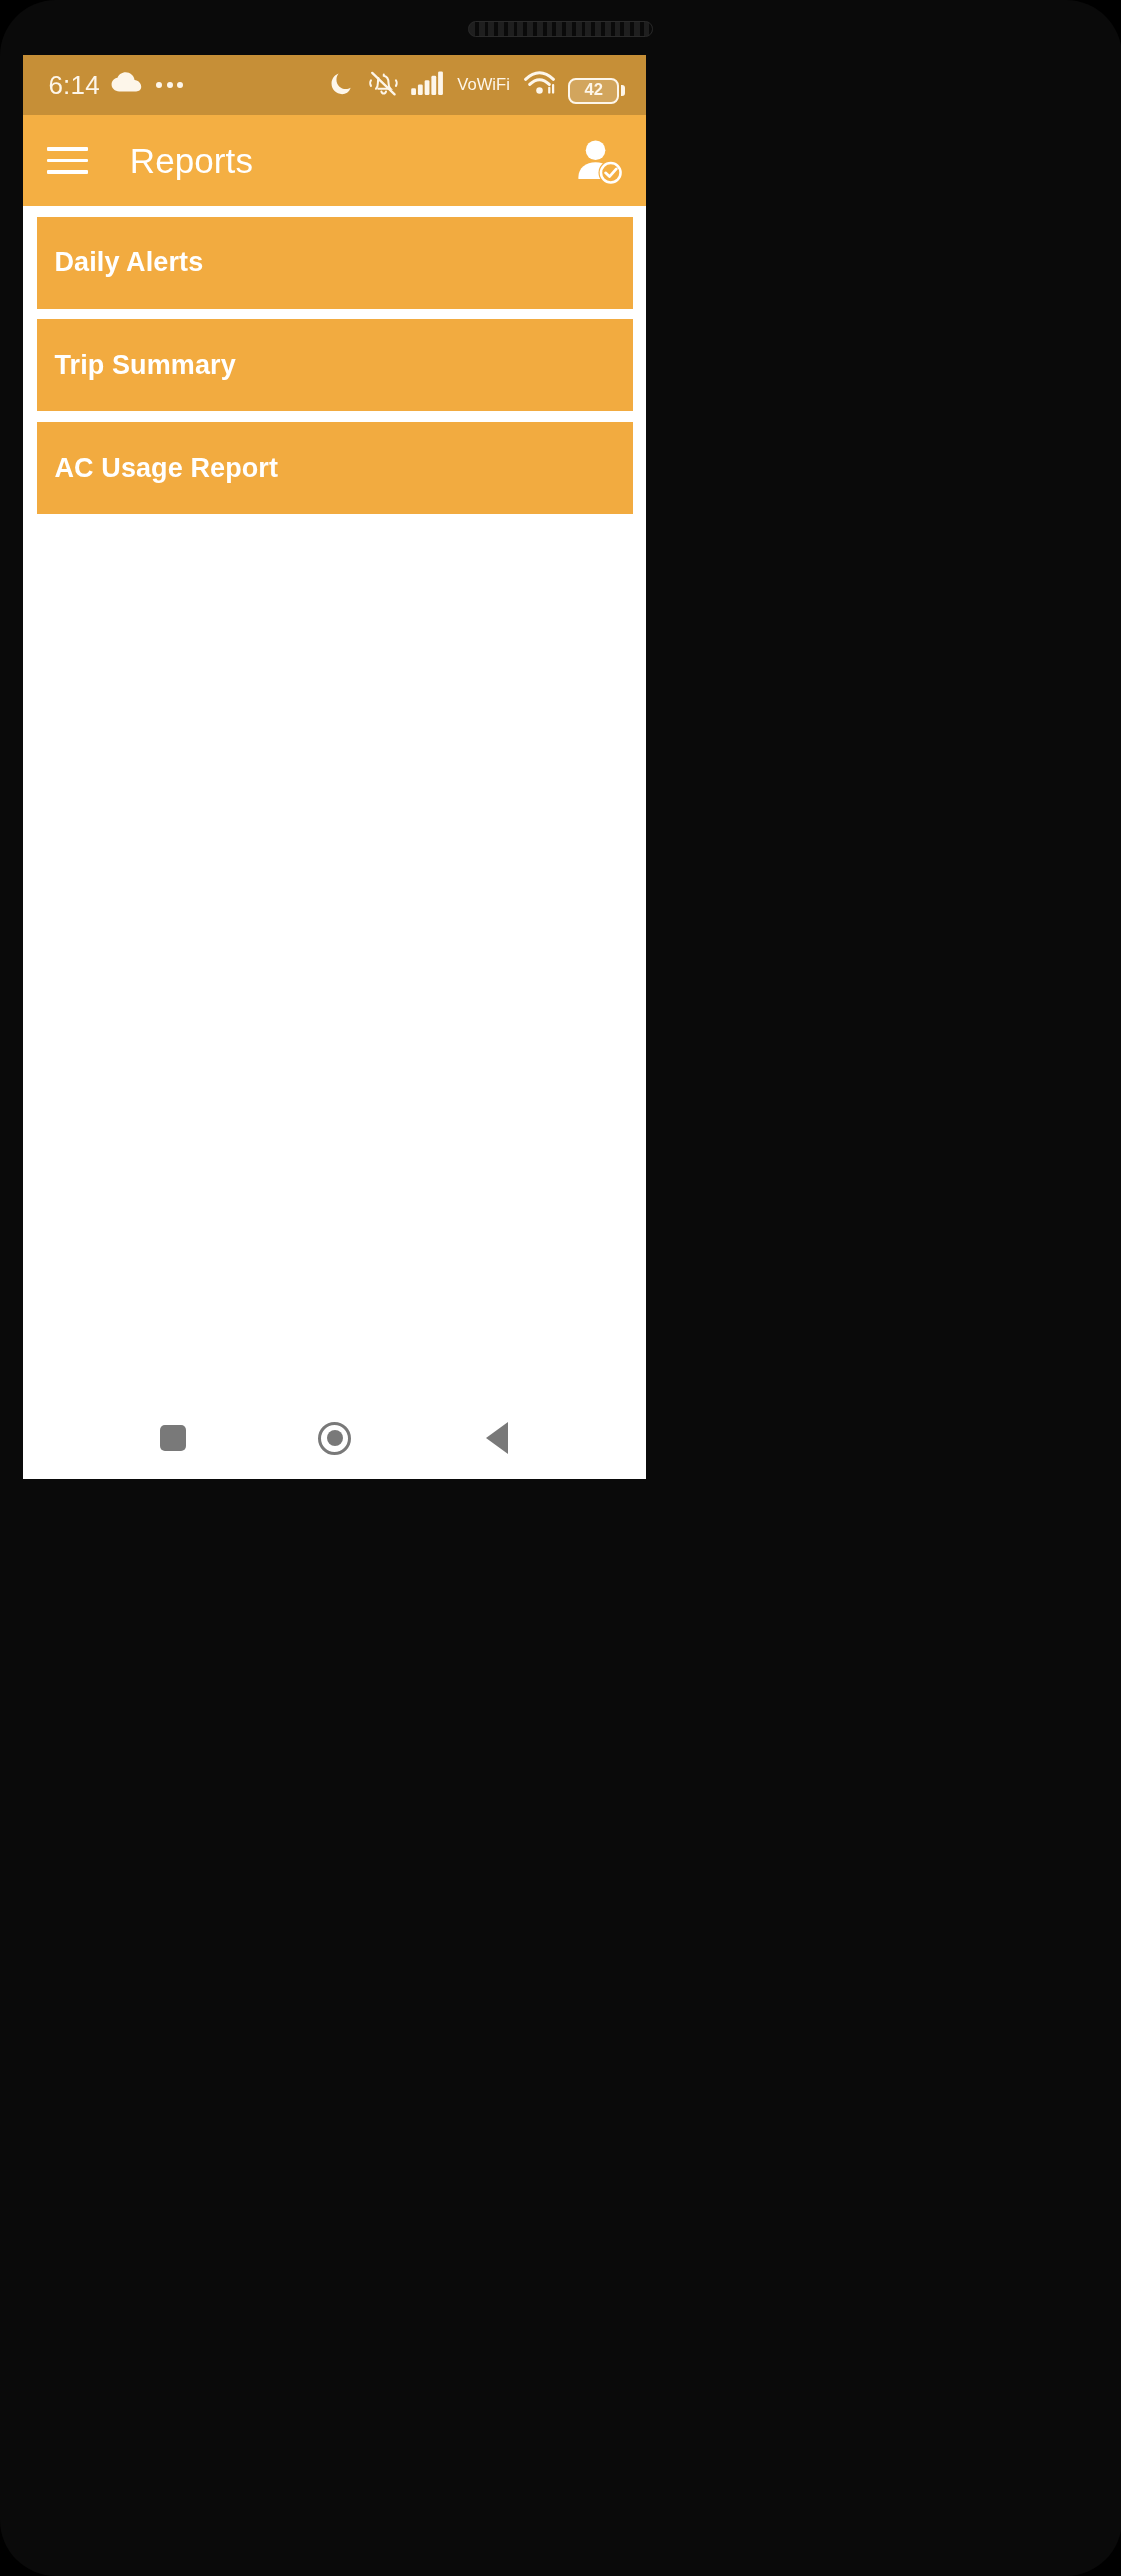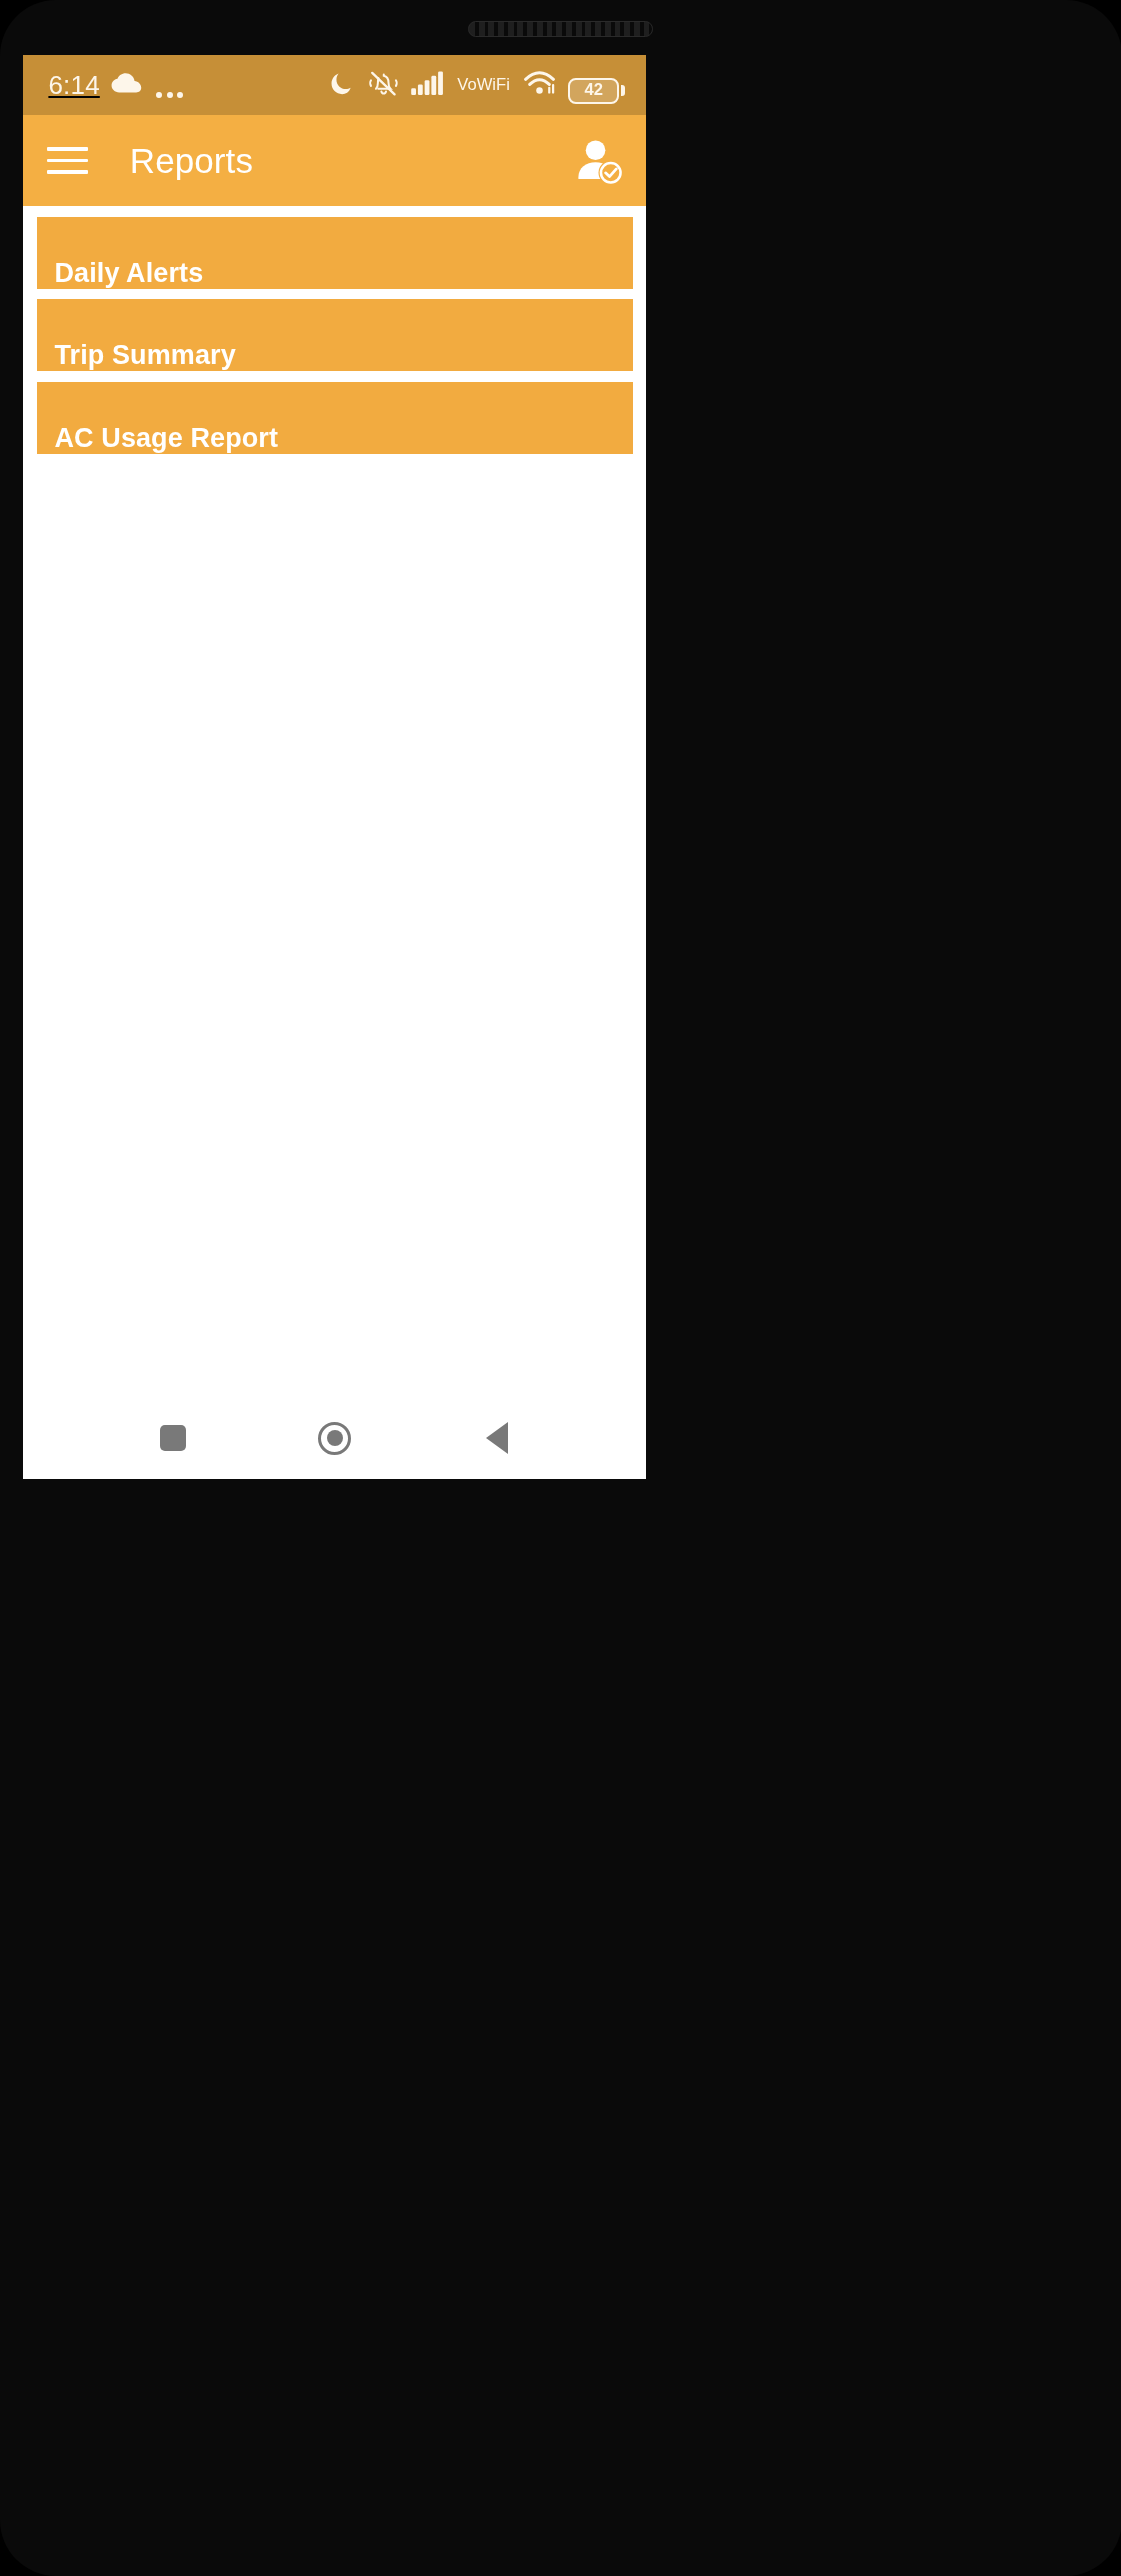--- a/index.html
+++ b/index.html
@@ -70,23 +70,22 @@
     background: #c68f37;
     display: flex;
     align-items: center;
     justify-content: space-between;
     padding: 0 21.4px 0 25px;
     box-sizing: border-box;
     flex: 0 0 auto;
   }
   .status-left {
     display: flex;
-    align-items: flex-end;
+    align-items: center;
     gap: 11.7px;
-    text-decoration: underline;
   }
   #status-time {
     color: #fdf6ea;
     font-size: 26px;
     font-weight: 400;
     letter-spacing: 0.2px;
     line-height: 1;
   }
   .cloud-icon { display: block; }
   .dots-icon {
@@ -189,24 +188,24 @@
     flex: 1 1 auto;
     background: #ffffff;
     padding-top: 10.7px;
     display: flex;
     flex-direction: column;
     gap: 10.7px;
     align-items: stretch;
   }
   .report-item {
     margin: 0 13.6px 0 13.6px;
-    height: 72px;
+    height: 92px;
     background: #f2ab40;
     display: flex;
-    align-items: flex-end;
+    align-items: center;
     padding-left: 17.5px;
     box-sizing: border-box;
     cursor: pointer;
   }
   .report-item-label {
     color: #ffffff;
     font-size: 27px;
     font-weight: 700;
     letter-spacing: 0.1px;
   }

